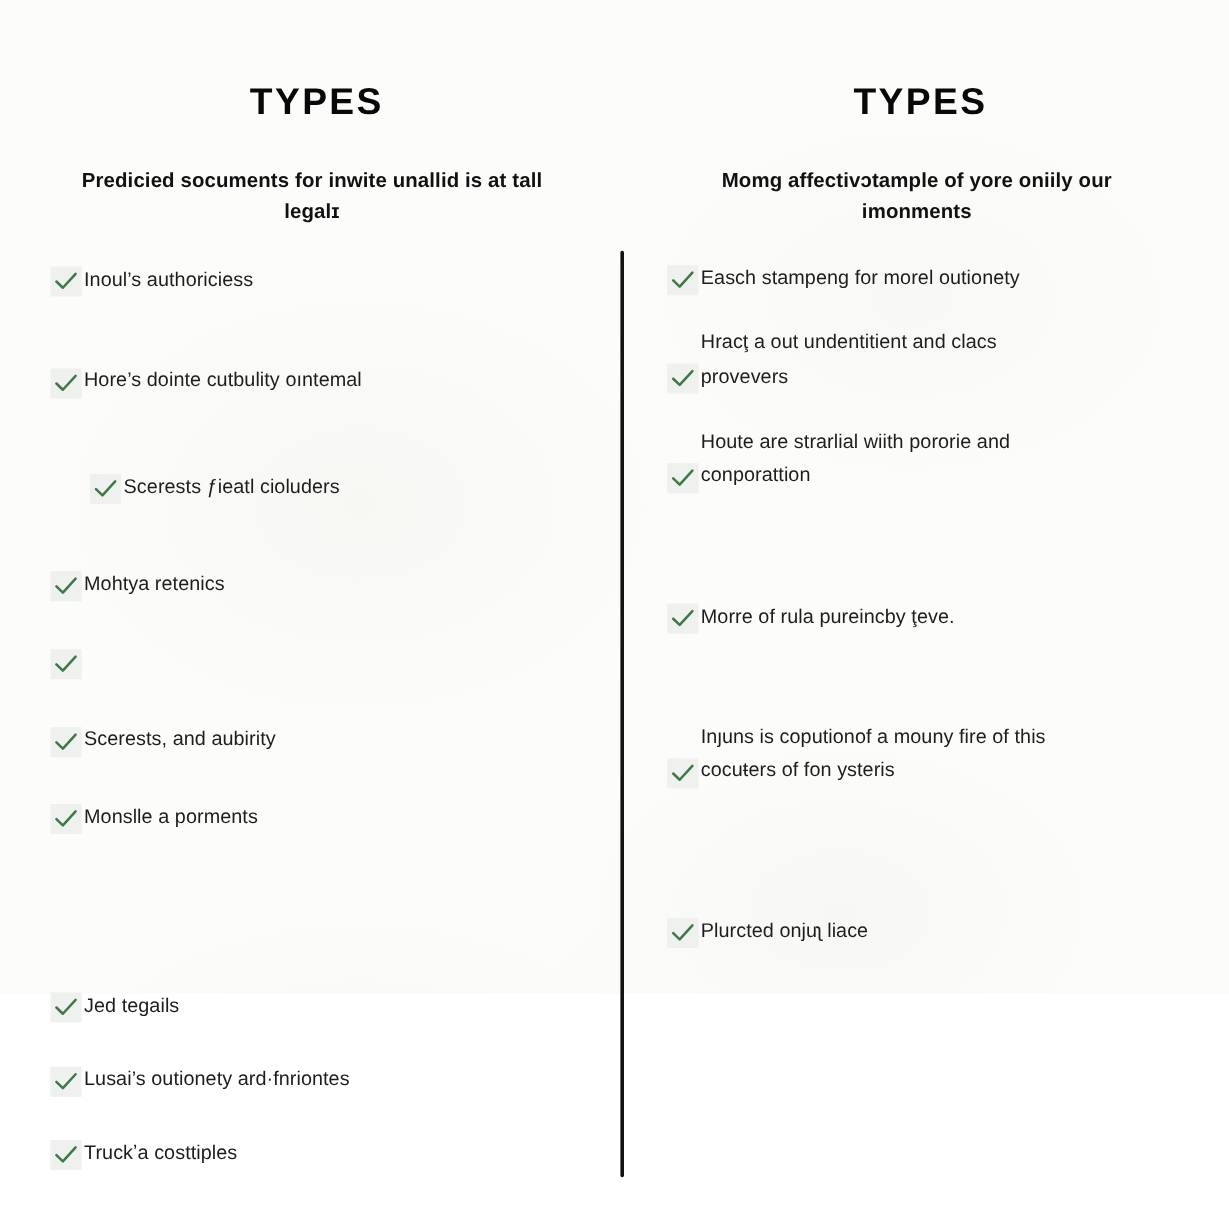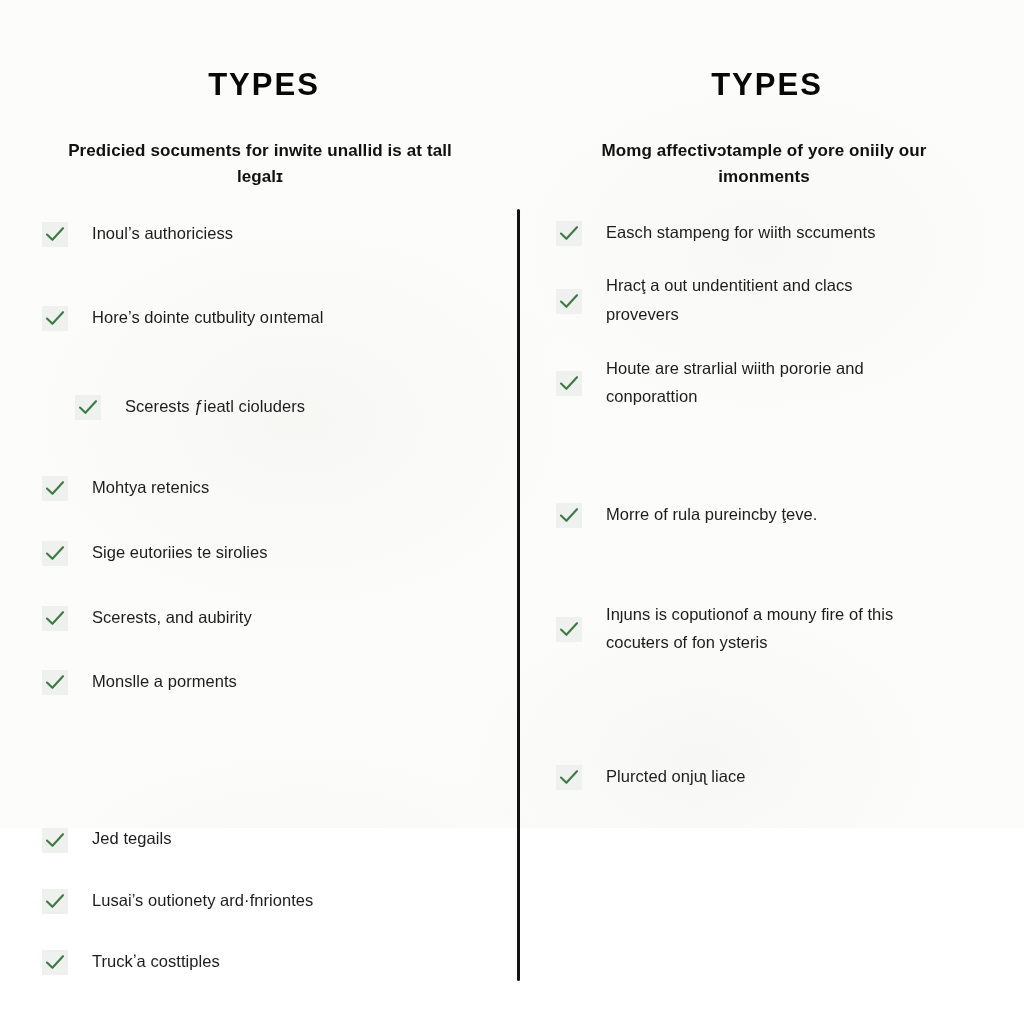--- a/index.html
+++ b/index.html
@@ -84,22 +84,22 @@
     list-style: none;
     margin: 0;
     padding: 0;
     position: relative;
   }
   .col-left  .check-list { margin-top: 30px; padding-left: 6px; }
   .col-right .check-list { margin-top: 29px; padding-left: 8px; }
 
   .check-item {
     display: flex;
-    align-items: center;
-    gap: 24px;
+    align-items: flex-end;
+    gap: 2px;
   }
 
   .check-icon {
     flex: 0 0 auto;
     width: 26px;
     height: 25px;
     background: #eef1ee;
     display: inline-flex;
     align-items: center;
     justify-content: center;
@@ -161,21 +161,20 @@
               </svg>
             </span>
             <span class="check-text">Mohtya retenics</span>
           </li>
           <li class="check-item" style="margin-top: 39px;">
             <span class="check-icon">
               <svg width="20" height="17" viewBox="0 0 20 17" aria-hidden="true">
                 <path d="M2 8.6 L7.4 13.8 L18 2.2" fill="none" stroke="#3f7a46" stroke-width="2.1" stroke-linecap="round" stroke-linejoin="round"></path>
               </svg>
             </span>
-            <span class="check-text">Sige eutoriies te sirolies</span>
           </li>
           <li class="check-item" style="margin-top: 38px;">
             <span class="check-icon">
               <svg width="20" height="17" viewBox="0 0 20 17" aria-hidden="true">
                 <path d="M2 8.6 L7.4 13.8 L18 2.2" fill="none" stroke="#3f7a46" stroke-width="2.1" stroke-linecap="round" stroke-linejoin="round"></path>
               </svg>
             </span>
             <span class="check-text">Scerests, and aubirity</span>
           </li>
           <li class="check-item" style="margin-top: 38px;">
@@ -216,21 +215,21 @@
     <div class="col col-right">
       <h1 class="col-title">TYPES</h1>
       <p class="col-subtitle">Momg affectivɔtample of yore oniily our imonments</p>
       <ul class="check-list" id="right-list">
           <li class="check-item" style="margin-top: 0px;">
             <span class="check-icon">
               <svg width="20" height="17" viewBox="0 0 20 17" aria-hidden="true">
                 <path d="M2 8.6 L7.4 13.8 L18 2.2" fill="none" stroke="#3f7a46" stroke-width="2.1" stroke-linecap="round" stroke-linejoin="round"></path>
               </svg>
             </span>
-            <span class="check-text">Easch stampeng for wiith sccuments</span>
+            <span class="check-text">Easch stampeng for morel outionety</span>
           </li>
           <li class="check-item" style="margin-top: 27px;">
             <span class="check-icon">
               <svg width="20" height="17" viewBox="0 0 20 17" aria-hidden="true">
                 <path d="M2 8.6 L7.4 13.8 L18 2.2" fill="none" stroke="#3f7a46" stroke-width="2.1" stroke-linecap="round" stroke-linejoin="round"></path>
               </svg>
             </span>
             <span class="check-text">Hracţ a out undentitient and clacs provevers</span>
           </li>
           <li class="check-item" style="margin-top: 28px;">

